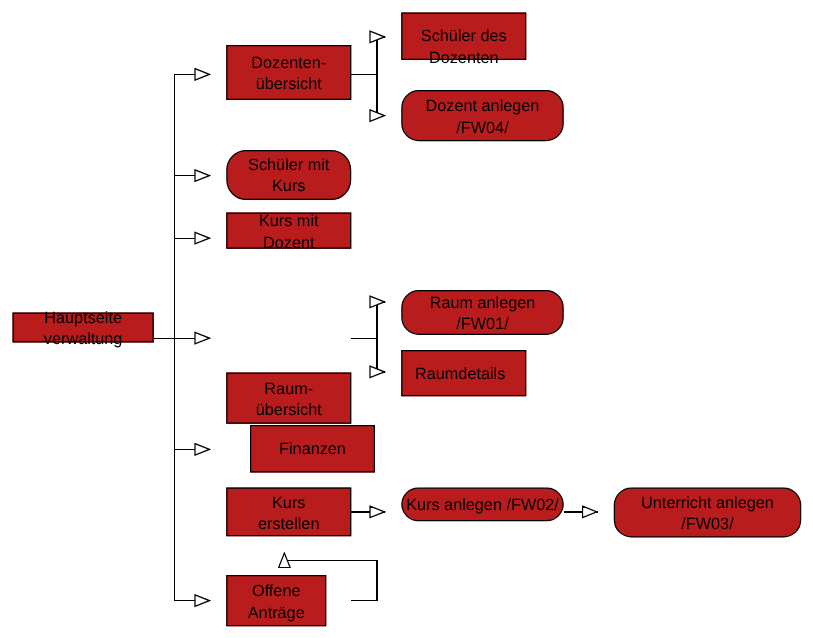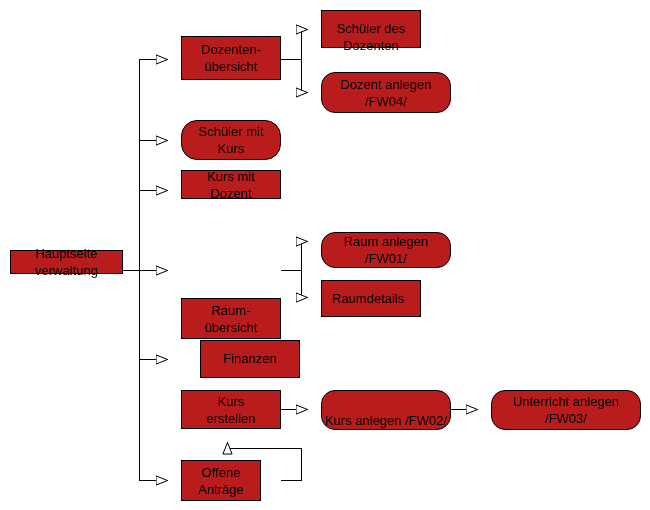--- a/index.html
+++ b/index.html
@@ -149,21 +149,21 @@
   </div>
 
   <div class="node rounded" style="left:321px; top:232px; width:130px; height:36px;">
     <span class="label">Raum anlegen /FW01/</span>
   </div>
 
   <div class="node align-top nudge-left" style="left:321px; top:280px; width:100px; height:37px;">
     <span class="label">Raumdetails</span>
   </div>
 
-  <div class="node rounded" style="left:321px; top:390px; width:130px; height:40px;align-items:flex-end;">
+  <div class="node rounded" style="left:321px; top:390px; width:130px; height:27px;">
     <span class="label">Kurs anlegen /FW02/</span>
   </div>
 
   <div class="node rounded" style="left:491px; top:390px; width:150px; height:40px;">
     <span class="label">Unterricht anlegen /FW03/</span>
   </div>
 
 </div>
 
 </body></html>

